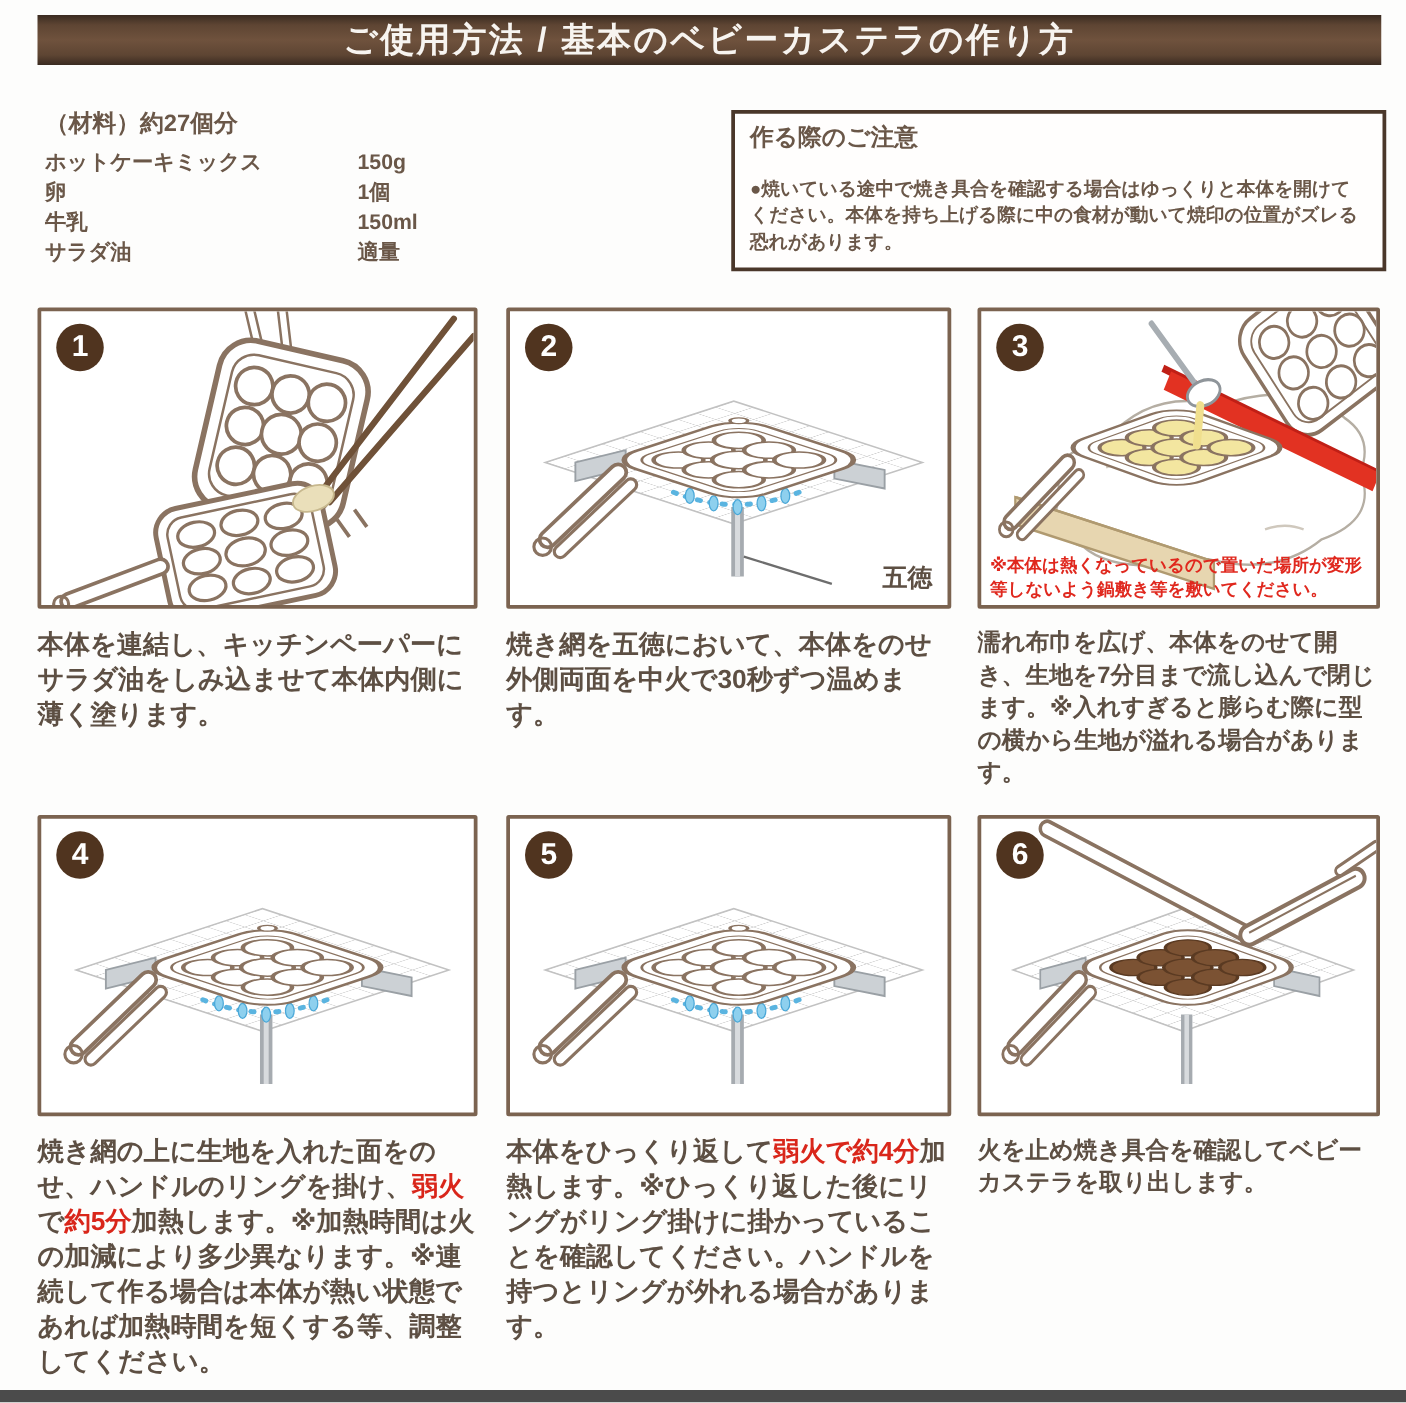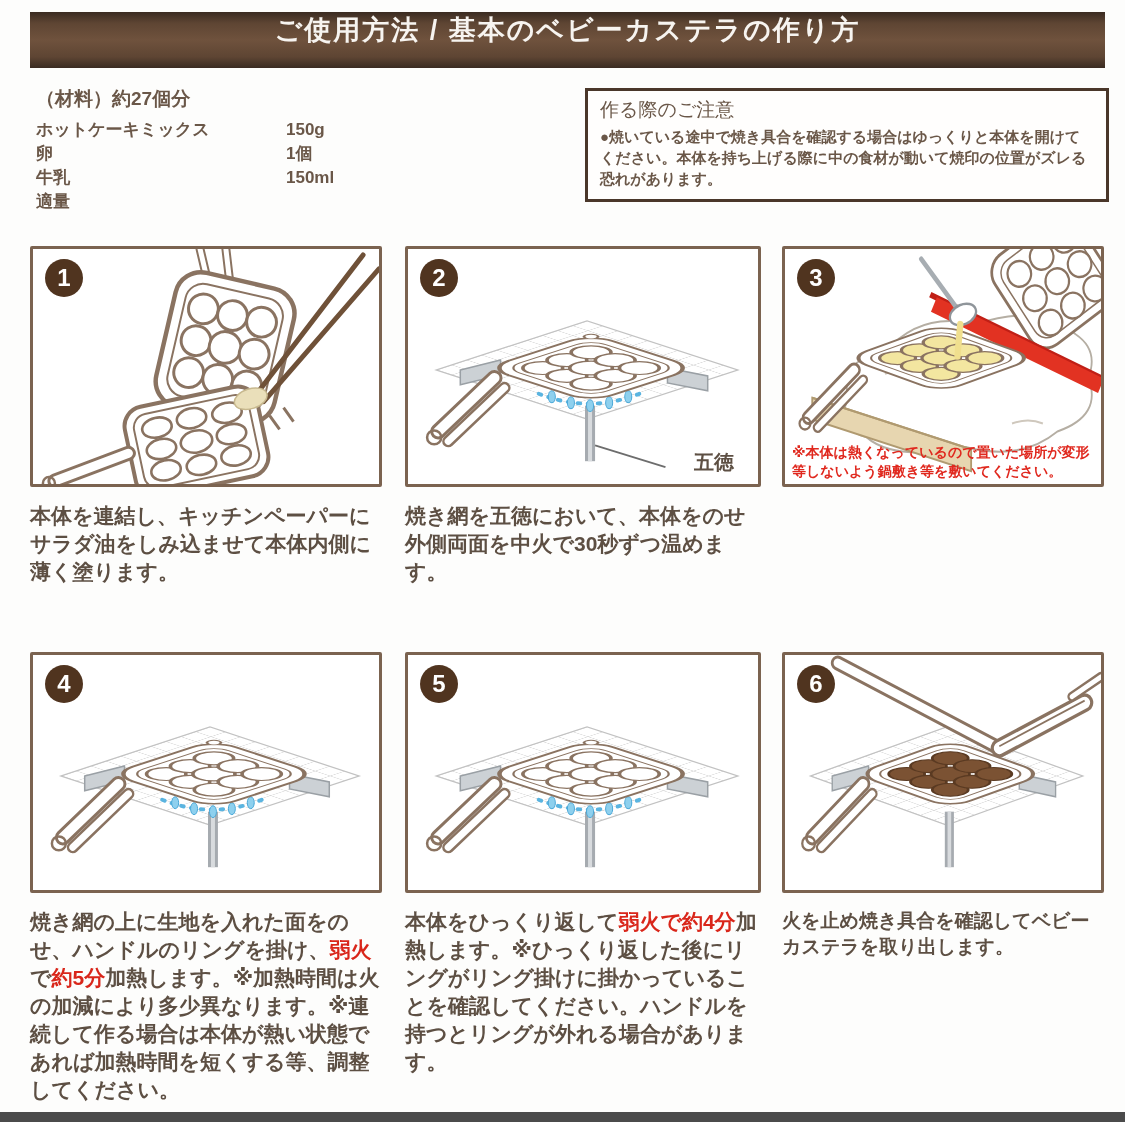--- a/index.html
+++ b/index.html
@@ -1,40 +1,40 @@
 <!DOCTYPE html>
 <html><head>
 <meta charset="utf-8">
 <style>
   html,body{margin:0;padding:0;}
   .page{position:relative;width:1125px;height:1122px;background:#fdfdfc;overflow:hidden;
         font-family:"Liberation Sans","DejaVu Sans",sans-serif;}
-  .header{position:absolute;left:30px;top:12px;width:1075px;height:56px;
+  .header{position:absolute;left:30px;top:12px;width:1075px;height:40px;
           background:linear-gradient(#3a2b21 0%,#5e4533 20%,#6f523d 50%,#5e4533 80%,#3a2b21 100%);
-          color:#f7f4f0;display:flex;align-items:flex-start;justify-content:center;
+          color:#f7f4f0;display:flex;align-items:center;justify-content:center;
           font-size:27px;font-weight:bold;letter-spacing:2px;}
   .ingredients{position:absolute;left:36px;top:86px;width:365px;color:#6a5748;font-weight:bold;}
   .ing-heading{font-size:19px;margin-bottom:6px;}
   .ing-row{display:flex;font-size:17px;line-height:24px;}
   .ing-name{width:250px;}
   .notice{position:absolute;left:585px;top:88px;width:494px;border:3px solid #4a372a;
           background:#fffefd;padding:6px 12px 10px;color:#6a5748;}
-  .notice-title{font-size:19px;font-weight:normal;margin-bottom:3px;}
+  .notice-title{font-size:19px;font-weight:bold;margin-bottom:18px;}
   .notice-body{font-size:15px;font-weight:bold;line-height:21px;}
   .step{position:absolute;}
   .illus{position:relative;height:235px;border:3px solid #7b6350;border-radius:2px;
          background:#fff;overflow:hidden;}
   .illus svg{width:100%;height:100%;display:block;}
   .badge{position:absolute;left:12px;top:10px;width:38px;height:38px;border-radius:50%;
          background:#50341f;color:#fff;display:flex;align-items:center;justify-content:center;
          font-size:24px;font-weight:bold;z-index:2;}
   .caption{margin-top:15px;color:#5d4f43;font-size:21px;line-height:28px;font-weight:bold;}
   .narrow .caption{font-size:19px;line-height:26px;}
   .caption .red{color:#d9261a;}
-  .gotoku{position:absolute;right:24px;bottom:8px;font-size:20px;font-weight:bold;color:#5d4f43;z-index:2;}
+  .gotoku{position:absolute;right:12px;bottom:8px;font-size:20px;font-weight:bold;color:#5d4f43;z-index:2;}
   .warn{position:absolute;left:7px;right:5px;bottom:3px;color:#e0281e;font-size:14px;
         line-height:19px;font-weight:bold;z-index:2;}
   .bottom-bar{position:absolute;left:0;top:1112px;width:1125px;height:10px;background:#4b4b4b;}
   #s1{left:30px;top:246px;width:352px;}
   #s2{left:405px;top:246px;width:356px;}
   #s3{left:782px;top:246px;width:322px;}
   #s4{left:30px;top:652px;width:352px;}
   #s5{left:405px;top:652px;width:356px;}
   #s6{left:782px;top:652px;width:322px;}
 </style>
@@ -55,20 +55,21 @@
     </div>
     <div class="ing-row">
       <span class="ing-name">卵</span>
       <span class="ing-amount">1個</span>
     </div>
     <div class="ing-row">
       <span class="ing-name">牛乳</span>
       <span class="ing-amount">150ml</span>
     </div>
     <div class="ing-row">
+      <span class="ing-name">サラダ油</span>
       <span class="ing-amount">適量</span>
     </div>
   </div>
 
   <div class="notice">
     <div class="notice-title">作る際のご注意</div>
     <div class="notice-body">●焼いている途中で焼き具合を確認する場合はゆっくりと本体を開けてください。本体を持ち上げる際に中の食材が動いて焼印の位置がズレる恐れがあります。</div>
   </div>
 
   <div class="step" id="s1">
@@ -215,20 +216,23 @@
         <path d="M76 122 L26 170" stroke="#fff" stroke-width="9" stroke-linecap="round"></path>
         <path d="M86 132 L36 180" stroke="#8a7361" stroke-width="11" stroke-linecap="round"></path>
         <path d="M86 132 L36 180" stroke="#fff" stroke-width="6" stroke-linecap="round"></path>
         <circle cx="22" cy="176" r="6" fill="none" stroke="#8a7361" stroke-width="2.4"></circle>
         <line x1="150" y1="10" x2="188" y2="58" stroke="#a7adb2" stroke-width="5" stroke-linecap="round"></line>
         <ellipse cx="196" cy="66" rx="15" ry="10" fill="#fff" stroke="#8f959a" stroke-width="2.5" transform="rotate(-22 196 66)"></ellipse>
         <path d="M193 76 Q191 96 190 108" fill="none" stroke="#f0df8e" stroke-width="7" stroke-linecap="round"></path>
       </svg>
       <div class="warn">※本体は熱くなっているので置いた場所が変形等しないよう鍋敷き等を敷いてください。</div>
     </div>
+    <div class="caption">
+      <span>濡れ布巾を広げ、本体をのせて開き、生地を7分目まで流し込んで閉じます。※入れすぎると膨らむ際に型の横から生地が溢れる場合があります。</span>
+    </div>
   </div>
 
   <div class="step" id="s4">
     <div class="illus">
       <div class="badge">
         <span>4</span>
       </div>
       <svg viewBox="0 0 348 237" preserveAspectRatio="none">
         <defs>
             <pattern id="m4" width="15" height="15" patternUnits="userSpaceOnUse">

